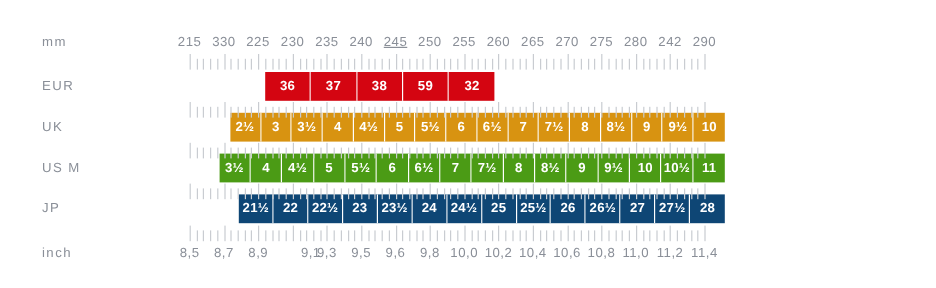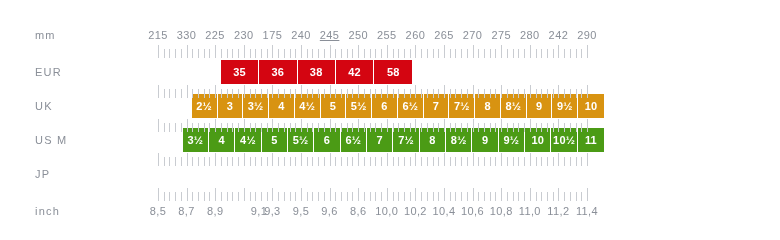--- a/index.html
+++ b/index.html
@@ -86,21 +86,21 @@
 </style>
 </head>
 <body>
 
 <div id="chart">
     <div class="scale" style="top: 30px;">
       <div class="scale-tick-label" style="left: 158px;">215</div>
       <div class="scale-tick-label" style="left: 186.6px;">330</div>
       <div class="scale-tick-label" style="left: 215px;">225</div>
       <div class="scale-tick-label" style="left: 243.8px;">230</div>
-      <div class="scale-tick-label" style="left: 272.4px;">175</div>
+      <div class="scale-tick-label" style="left: 272.4px;">235</div>
       <div class="scale-tick-label" style="left: 301px;">240</div>
       <div class="scale-tick-label" style="left: 329.6px; text-decoration: underline;">245</div>
       <div class="scale-tick-label" style="left: 358.2px;">250</div>
       <div class="scale-tick-label" style="left: 386.8px;">255</div>
       <div class="scale-tick-label" style="left: 415.4px;">260</div>
       <div class="scale-tick-label" style="left: 444px;">265</div>
       <div class="scale-tick-label" style="left: 472.6px;">270</div>
       <div class="scale-tick-label" style="left: 501.2px;">275</div>
       <div class="scale-tick-label" style="left: 529.8px;">280</div>
       <div class="scale-tick-label" style="left: 558.4px;">242</div>
@@ -180,25 +180,25 @@
       <div class="tick minor" style="left: 553px;"></div>
       <div class="tick major" style="left: 558px;"></div>
       <div class="tick minor" style="left: 564px;"></div>
       <div class="tick minor" style="left: 570px;"></div>
       <div class="tick minor" style="left: 576px;"></div>
       <div class="tick minor" style="left: 581px;"></div>
       <div class="tick major" style="left: 587px;"></div>
     </div>
     <div class="row-label" style="top: 67px;">EUR</div>
     <div class="bar-row" style="left: 220.92px; width: 383.24px; top: 60px;">
-      <div class="cell" style="background: rgb(212, 5, 17); width: 10%;">35</div>
       <div class="cell" style="background: rgb(212, 5, 17); width: 10%;">36</div>
+      <div class="cell" style="background: rgb(212, 5, 17); width: 10%;">37</div>
       <div class="cell" style="background: rgb(212, 5, 17); width: 10%;">38</div>
-      <div class="cell" style="background: rgb(212, 5, 17); width: 10%;">42</div>
-      <div class="cell" style="background: rgb(212, 5, 17); width: 10%;">58</div>
+      <div class="cell" style="background: rgb(212, 5, 17); width: 10%;">59</div>
+      <div class="cell" style="background: rgb(212, 5, 17); width: 10%;">32</div>
     </div>
     <div class="row-label" style="top: 101px;">UK</div>
     <div class="bar-row" style="left: 191.748px; width: 412.412px; top: 94px;">
       <div class="cell" style="background: rgb(216, 147, 17); width: 6.25%;">2½</div>
       <div class="cell" style="background: rgb(216, 147, 17); width: 6.25%;">3</div>
       <div class="cell" style="background: rgb(216, 147, 17); width: 6.25%;">3½</div>
       <div class="cell" style="background: rgb(216, 147, 17); width: 6.25%;">4</div>
       <div class="cell" style="background: rgb(216, 147, 17); width: 6.25%;">4½</div>
       <div class="cell" style="background: rgb(216, 147, 17); width: 6.25%;">5</div>
       <div class="cell" style="background: rgb(216, 147, 17); width: 6.25%;">5½</div>
@@ -225,20 +225,36 @@
       <div class="cell" style="background: rgb(75, 155, 21); width: 6.25%;">7½</div>
       <div class="cell" style="background: rgb(75, 155, 21); width: 6.25%;">8</div>
       <div class="cell" style="background: rgb(75, 155, 21); width: 6.25%;">8½</div>
       <div class="cell" style="background: rgb(75, 155, 21); width: 6.25%;">9</div>
       <div class="cell" style="background: rgb(75, 155, 21); width: 6.25%;">9½</div>
       <div class="cell" style="background: rgb(75, 155, 21); width: 6.25%;">10</div>
       <div class="cell" style="background: rgb(75, 155, 21); width: 6.25%;">10½</div>
       <div class="cell" style="background: rgb(75, 155, 21); width: 6.25%;">11</div>
     </div>
     <div class="row-label" style="top: 169px;">JP</div>
+    <div class="bar-row" style="left: 199.184px; width: 404.976px; top: 162px;">
+      <div class="cell" style="background: rgb(14, 70, 117); width: 7.14286%;">21½</div>
+      <div class="cell" style="background: rgb(14, 70, 117); width: 7.14286%;">22</div>
+      <div class="cell" style="background: rgb(14, 70, 117); width: 7.14286%;">22½</div>
+      <div class="cell" style="background: rgb(14, 70, 117); width: 7.14286%;">23</div>
+      <div class="cell" style="background: rgb(14, 70, 117); width: 7.14286%;">23½</div>
+      <div class="cell" style="background: rgb(14, 70, 117); width: 7.14286%;">24</div>
+      <div class="cell" style="background: rgb(14, 70, 117); width: 7.14286%;">24½</div>
+      <div class="cell" style="background: rgb(14, 70, 117); width: 7.14286%;">25</div>
+      <div class="cell" style="background: rgb(14, 70, 117); width: 7.14286%;">25½</div>
+      <div class="cell" style="background: rgb(14, 70, 117); width: 7.14286%;">26</div>
+      <div class="cell" style="background: rgb(14, 70, 117); width: 7.14286%;">26½</div>
+      <div class="cell" style="background: rgb(14, 70, 117); width: 7.14286%;">27</div>
+      <div class="cell" style="background: rgb(14, 70, 117); width: 7.14286%;">27½</div>
+      <div class="cell" style="background: rgb(14, 70, 117); width: 7.14286%;">28</div>
+    </div>
     <div class="ruler" style="top: 85px; left: 0px; right: 0px;">
       <div class="tick major" style="left: 158px;"></div>
       <div class="tick minor" style="left: 164px;"></div>
       <div class="tick minor" style="left: 169px;"></div>
       <div class="tick minor" style="left: 175px;"></div>
       <div class="tick minor" style="left: 181px;"></div>
       <div class="tick major" style="left: 187px;"></div>
       <div class="tick minor" style="left: 192px;"></div>
       <div class="tick minor" style="left: 198px;"></div>
       <div class="tick minor" style="left: 204px;"></div>
@@ -545,21 +561,21 @@
       <div class="tick major" style="left: 587px;"></div>
     </div>
     <div class="scale" style="top: 206px;">
       <div class="scale-tick-label" style="left: 158px;">8,5</div>
       <div class="scale-tick-label" style="left: 186.6px;">8,7</div>
       <div class="scale-tick-label" style="left: 215.2px;">8,9</div>
       <div class="scale-tick-label" style="left: 259px;">9,1</div>
       <div class="scale-tick-label" style="left: 272.4px;">9,3</div>
       <div class="scale-tick-label" style="left: 301px;">9,5</div>
       <div class="scale-tick-label" style="left: 329.6px;">9,6</div>
-      <div class="scale-tick-label" style="left: 358.2px;">8,6</div>
+      <div class="scale-tick-label" style="left: 358.2px;">9,8</div>
       <div class="scale-tick-label" style="left: 386.8px;">10,0</div>
       <div class="scale-tick-label" style="left: 415.4px;">10,2</div>
       <div class="scale-tick-label" style="left: 444px;">10,4</div>
       <div class="scale-tick-label" style="left: 472.6px;">10,6</div>
       <div class="scale-tick-label" style="left: 501.2px;">10,8</div>
       <div class="scale-tick-label" style="left: 529.8px;">11,0</div>
       <div class="scale-tick-label" style="left: 558.4px;">11,2</div>
       <div class="scale-tick-label" style="left: 587px;">11,4</div>
     </div>
     <div class="row-label" style="top: 206px;">inch</div>

